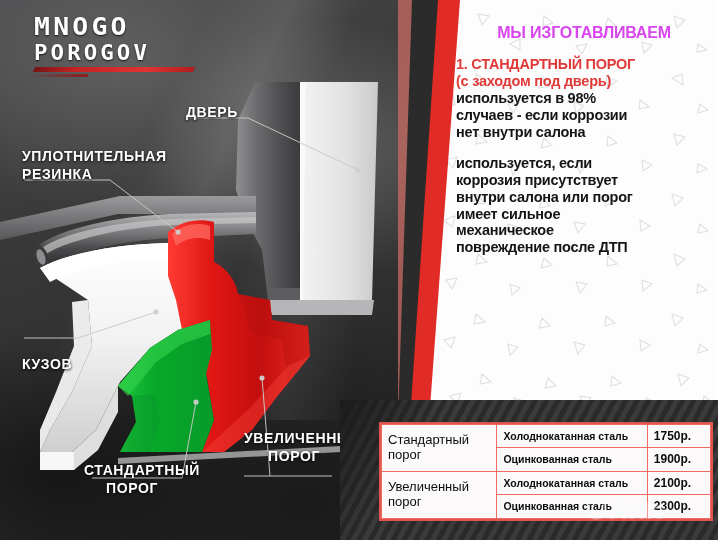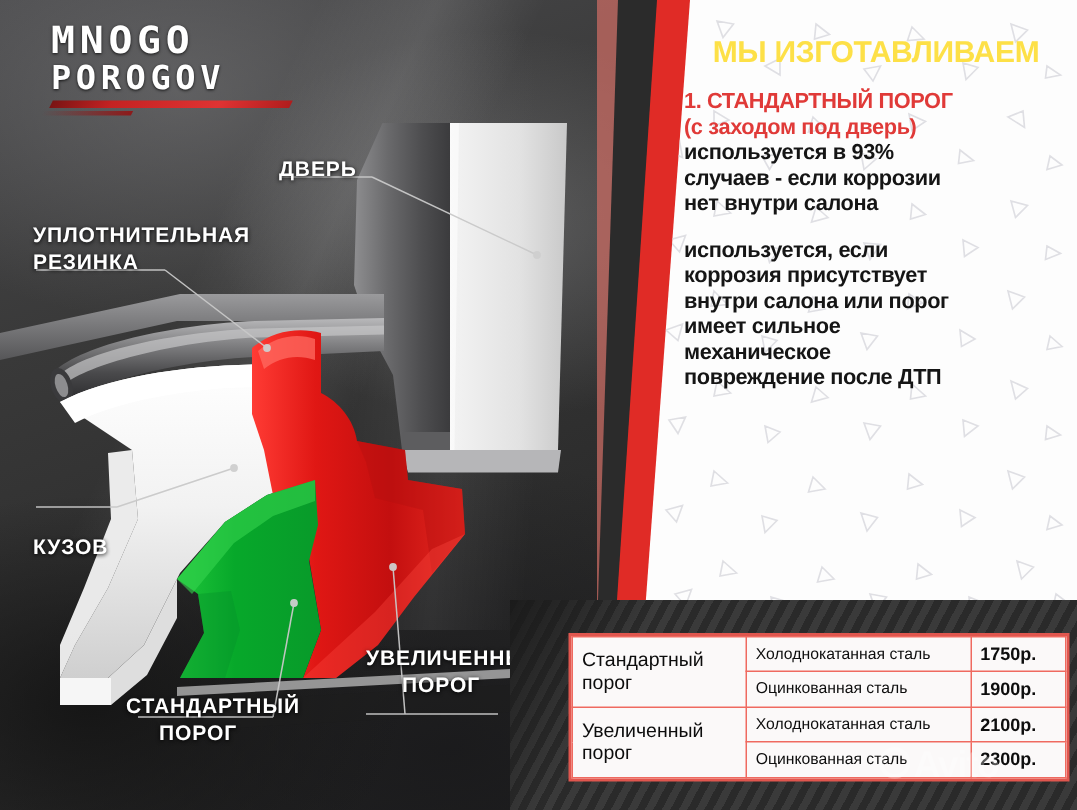--- a/index.html
+++ b/index.html
@@ -83,21 +83,21 @@
     background:#fdfdfd;
     clip-path:polygon(62px 0, 320px 0, 320px 408px, 32px 408px);
   }
   .pattern{
     position:absolute;inset:0;opacity:.85;
     clip-path:polygon(62px 0, 320px 0, 320px 408px, 32px 408px);
   }
 
   .panel-content{position:absolute;left:58px;top:24px;width:256px;}
   .h-red{
-    color:#fde047;font-size:20px;font-weight:bold;letter-spacing:-.2px;
+    color:#d946ef;font-size:16px;font-weight:bold;letter-spacing:-.2px;
     text-align:center;line-height:1.12;
   }
   .h-black{
     color:#111;font-size:17.5px;font-weight:bold;letter-spacing:-.2px;
     text-align:center;line-height:1.12;margin-top:2px;
   }
   .blk{margin-top:14px;}
   .b-red{color:#e03a38;font-size:14.5px;font-weight:bold;line-height:1.17;letter-spacing:-.25px;}
   .b-blk{color:#151515;font-size:14.5px;font-weight:bold;line-height:1.17;letter-spacing:-.25px;}
 
@@ -116,21 +116,21 @@
     position:absolute;left:381px;top:424px;width:330px;
     border-collapse:collapse;background:#fff;
     box-shadow:0 0 0 2px #e0564e;
   }
   .tbl td{
     border:1.4px solid #ef6a60;
     font-size:10.5px;color:#0d0d0d;
     padding:4px 6px;line-height:1.2;background:#fbf9f9;
   }
   td.tname{font-size:13px;font-weight:normal;width:112px;vertical-align:middle;line-height:1.15;}
-  td.tmat{width:158px;font-weight:normal;}
+  td.tmat{width:158px;font-weight:bold;}
   td.tprice{width:56px;font-weight:bold;font-size:12px;text-align:left;}
 
   .watermark{
     position:absolute;left:586px;top:496px;width:124px;height:40px;
     color:rgba(255,255,255,.30);font-size:25px;font-weight:bold;
     letter-spacing:-1px;pointer-events:none;
   }
   .wm-dot{
     display:inline-block;width:15px;height:15px;border-radius:50%;
     border:3px solid rgba(255,255,255,.30);vertical-align:-1px;margin-right:2px;
@@ -312,21 +312,21 @@
         </g>
       </svg>
     </div>
 
     <div class="panel-content">
       <div class="h-red">МЫ ИЗГОТАВЛИВАЕМ</div>
 
       <div class="blk">
         <div class="b-red" style="white-space:pre-line;">1. СТАНДАРТНЫЙ ПОРОГ
 (с заходом под дверь)</div>
-        <div class="b-blk" style="white-space:pre-line;">используется в 93%
+        <div class="b-blk" style="white-space:pre-line;">используется в 98%
 случаев - если коррозии
 нет внутри салона</div>
       </div>
 
       <div class="blk">
         <div class="b-blk" style="white-space:pre-line;">используется, если
 коррозия присутствует
 внутри салона или порог
 имеет сильное
 механическое

